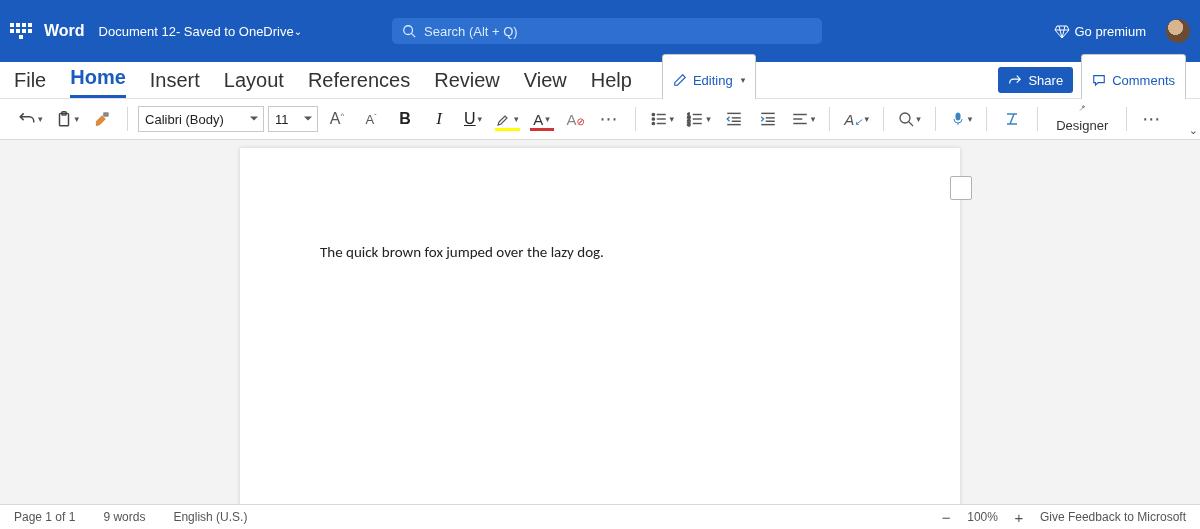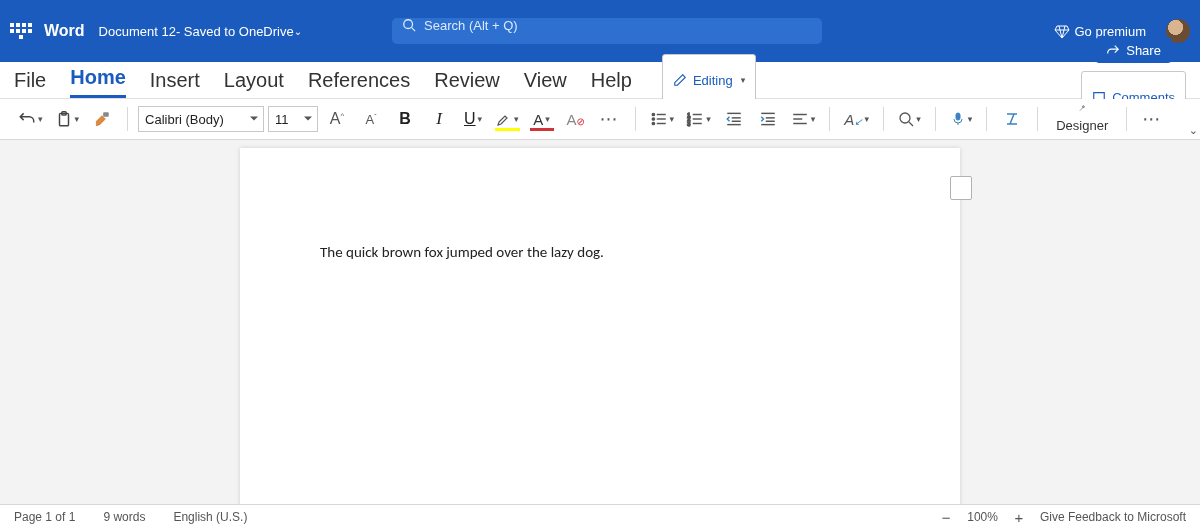--- a/index.html
+++ b/index.html
@@ -30,36 +30,36 @@
     padding:16px 10px;gap:10px;flex:none;
   }
   .app-launcher{width:22px;height:22px;display:flex;flex-wrap:wrap;gap:2px;align-content:center;justify-content:center;cursor:pointer;}
   .app-launcher span{width:4px;height:4px;background:#fff;}
   .app-name{font-weight:600;font-size:16px;margin-left:2px;}
   .doc-title{font-size:13px;margin-left:4px;display:flex;align-items:center;}
   .doc-title .chev{font-size:10px;}
   .searchbox{
     flex:none;margin-left:80px;
     width:410px;height:26px;background:var(--blue-light);
-    border-radius:5px;display:flex;
+    border-radius:5px;display:flex;align-items:center;
     padding:0 10px;color:#dbe9ff;gap:8px;
   }
   .searchbox svg{width:14px;height:14px;}
   .title-spacer{flex:1;}
   .go-premium{display:flex;align-items:center;gap:4px;font-size:13px;cursor:pointer;}
   .avatar{width:24px;height:24px;border-radius:50%;background:radial-gradient(circle at 40% 35%, #d8b58f 0 35%, #6a4b34 36% 100%);margin-left:10px;}
   
   .ribbon-tabs{
     background:var(--ribbon-bg);height:36px;
     display:flex;align-items:center;padding:0 14px;gap:24px;
     flex:none;border-bottom:1px solid #e0e0e0;
   }
   .tab{font-size:20px;color:#333;cursor:pointer;padding:4px 0;}
   .tab.active{color:#1a5bbe;font-weight:600;border-bottom:3px solid var(--blue);padding-bottom:6px;}
-  .ribbon-right{margin-left:auto;display:flex;align-items:center;gap:8px;flex-direction:column;}
+  .ribbon-right{margin-left:auto;display:flex;align-items:center;gap:8px;}
   .btn-outline{
     border:1px solid var(--border);border-radius:3px;
     height:26px;padding:12px 10px;display:flex;align-items:center;gap:6px;
     font-size:13px;color:#1a5bbe;cursor:pointer;background:#fff;
   }
   .btn-solid{
     background:var(--blue);color:#fff;border:none;border-radius:3px;
     height:26px;padding:0 10px;display:flex;align-items:center;gap:6px;
     font-size:13px;cursor:pointer;
   }

